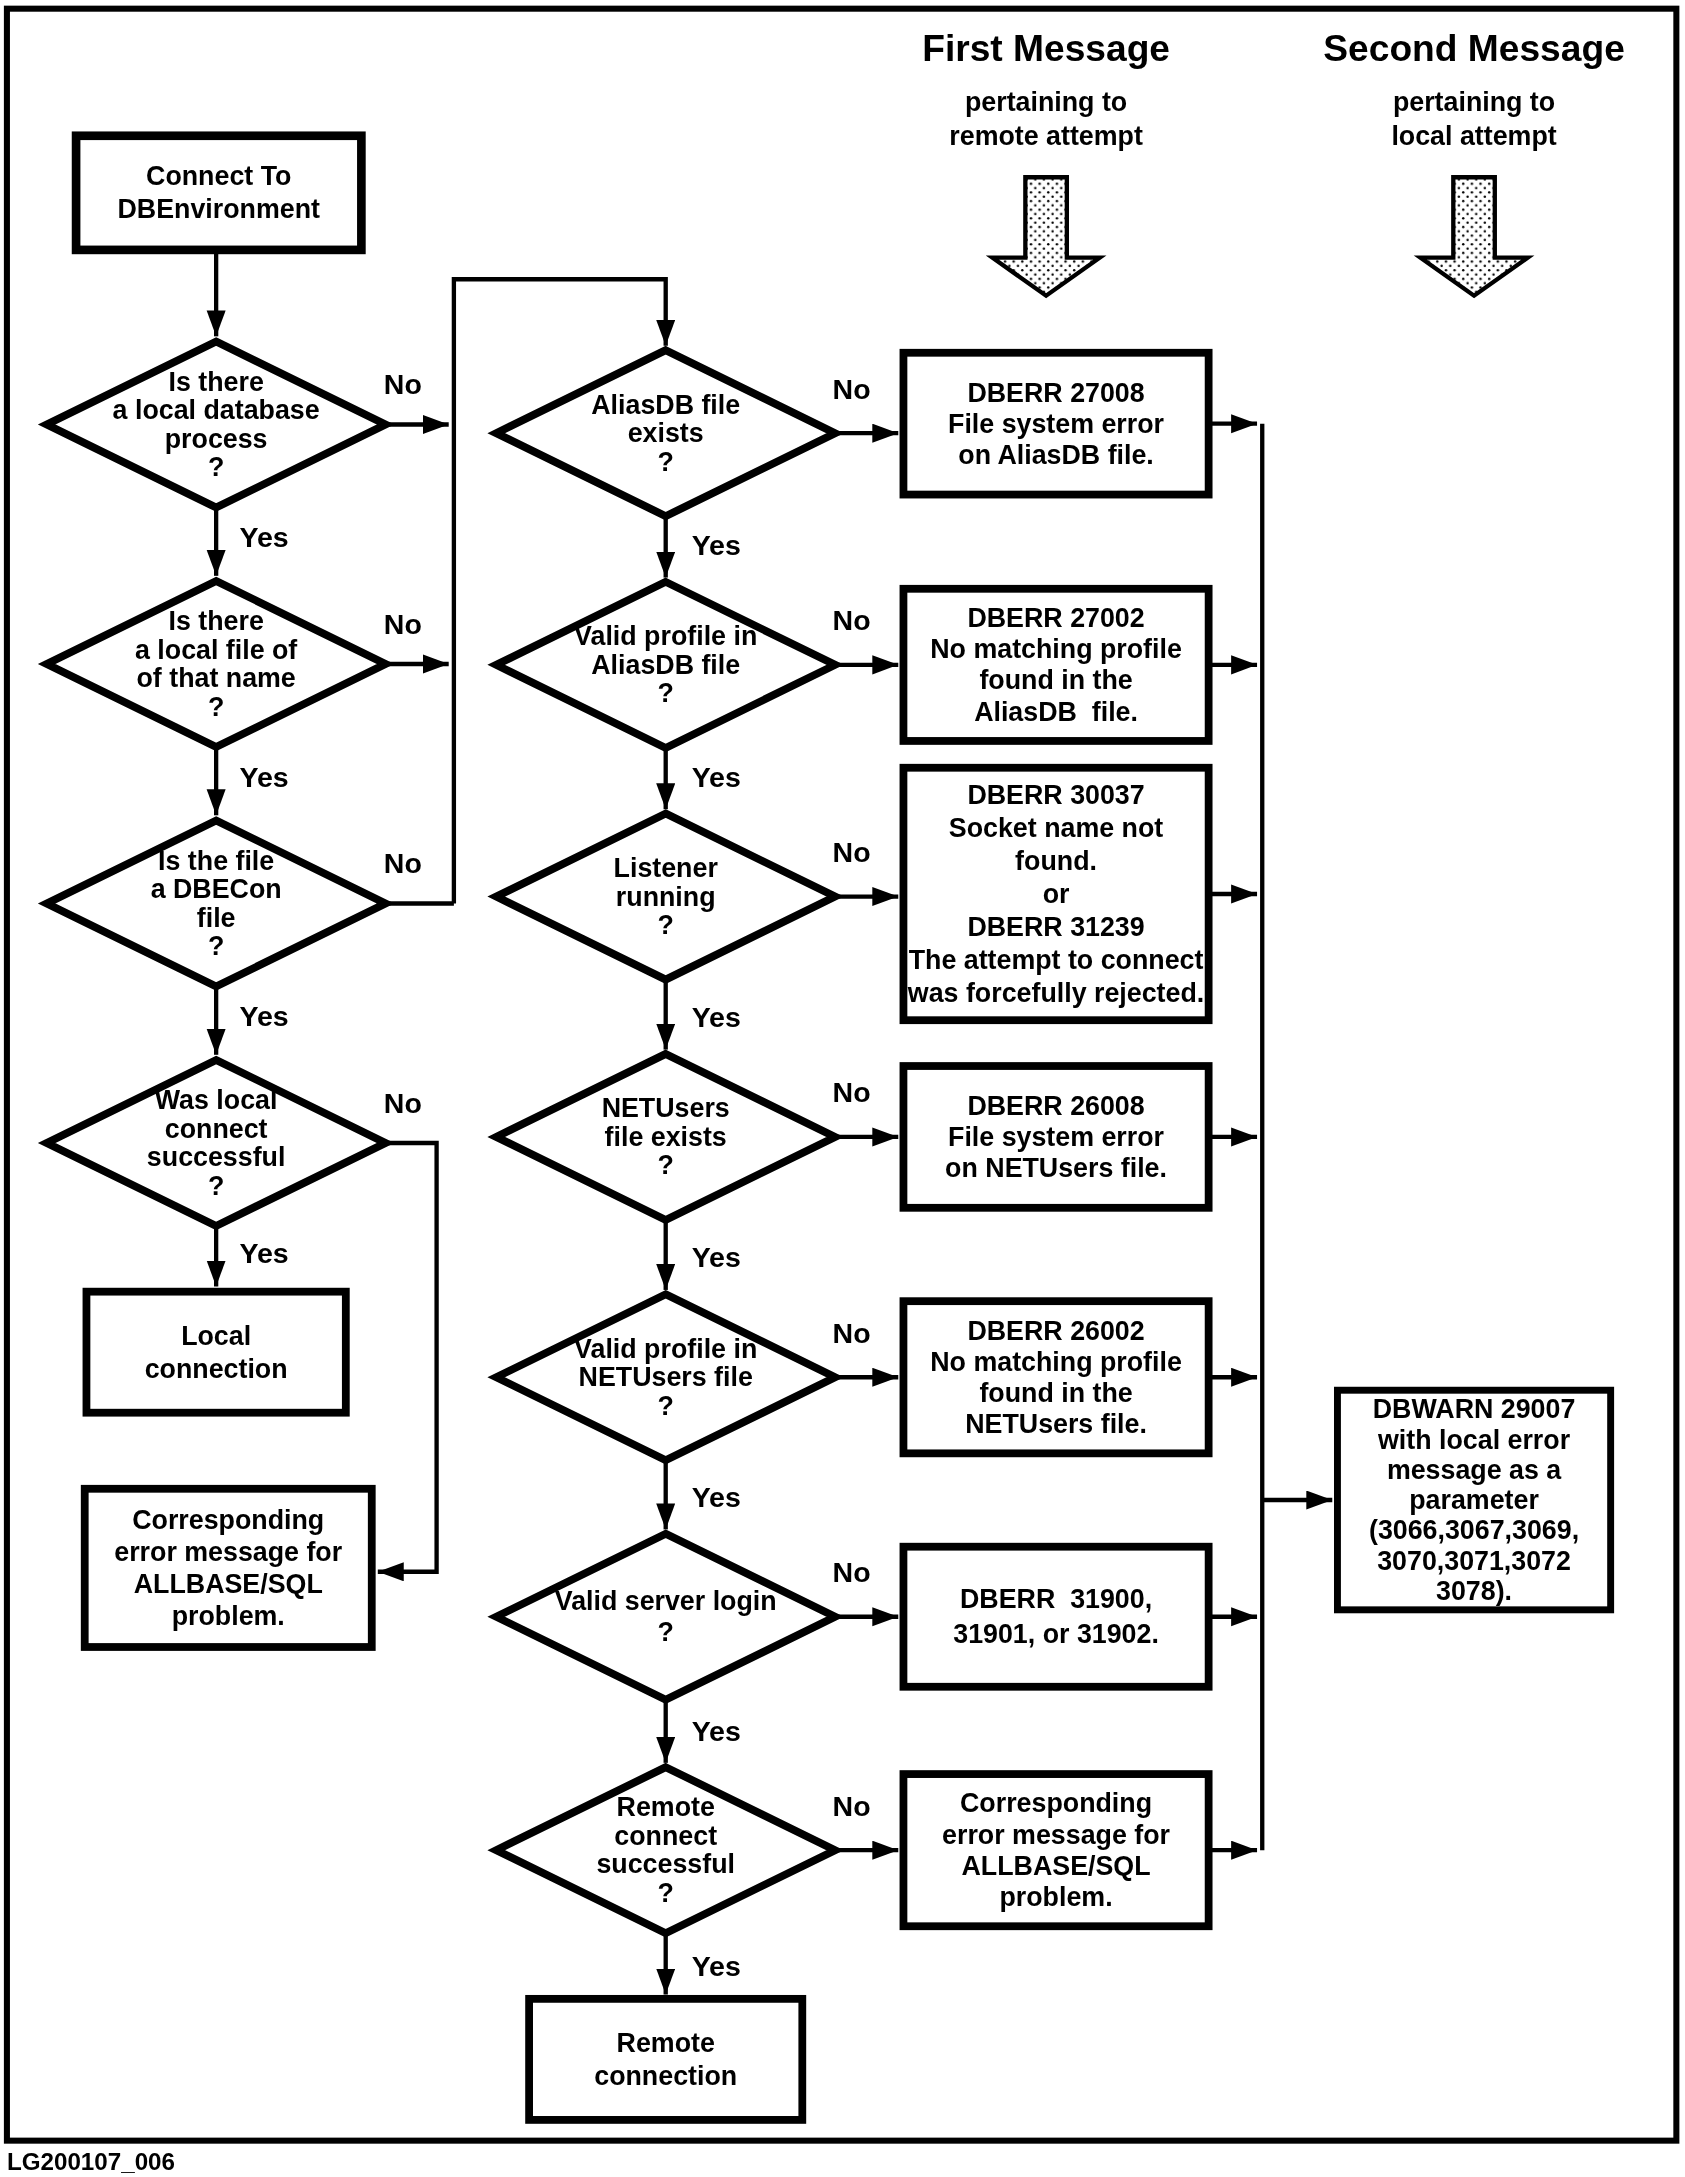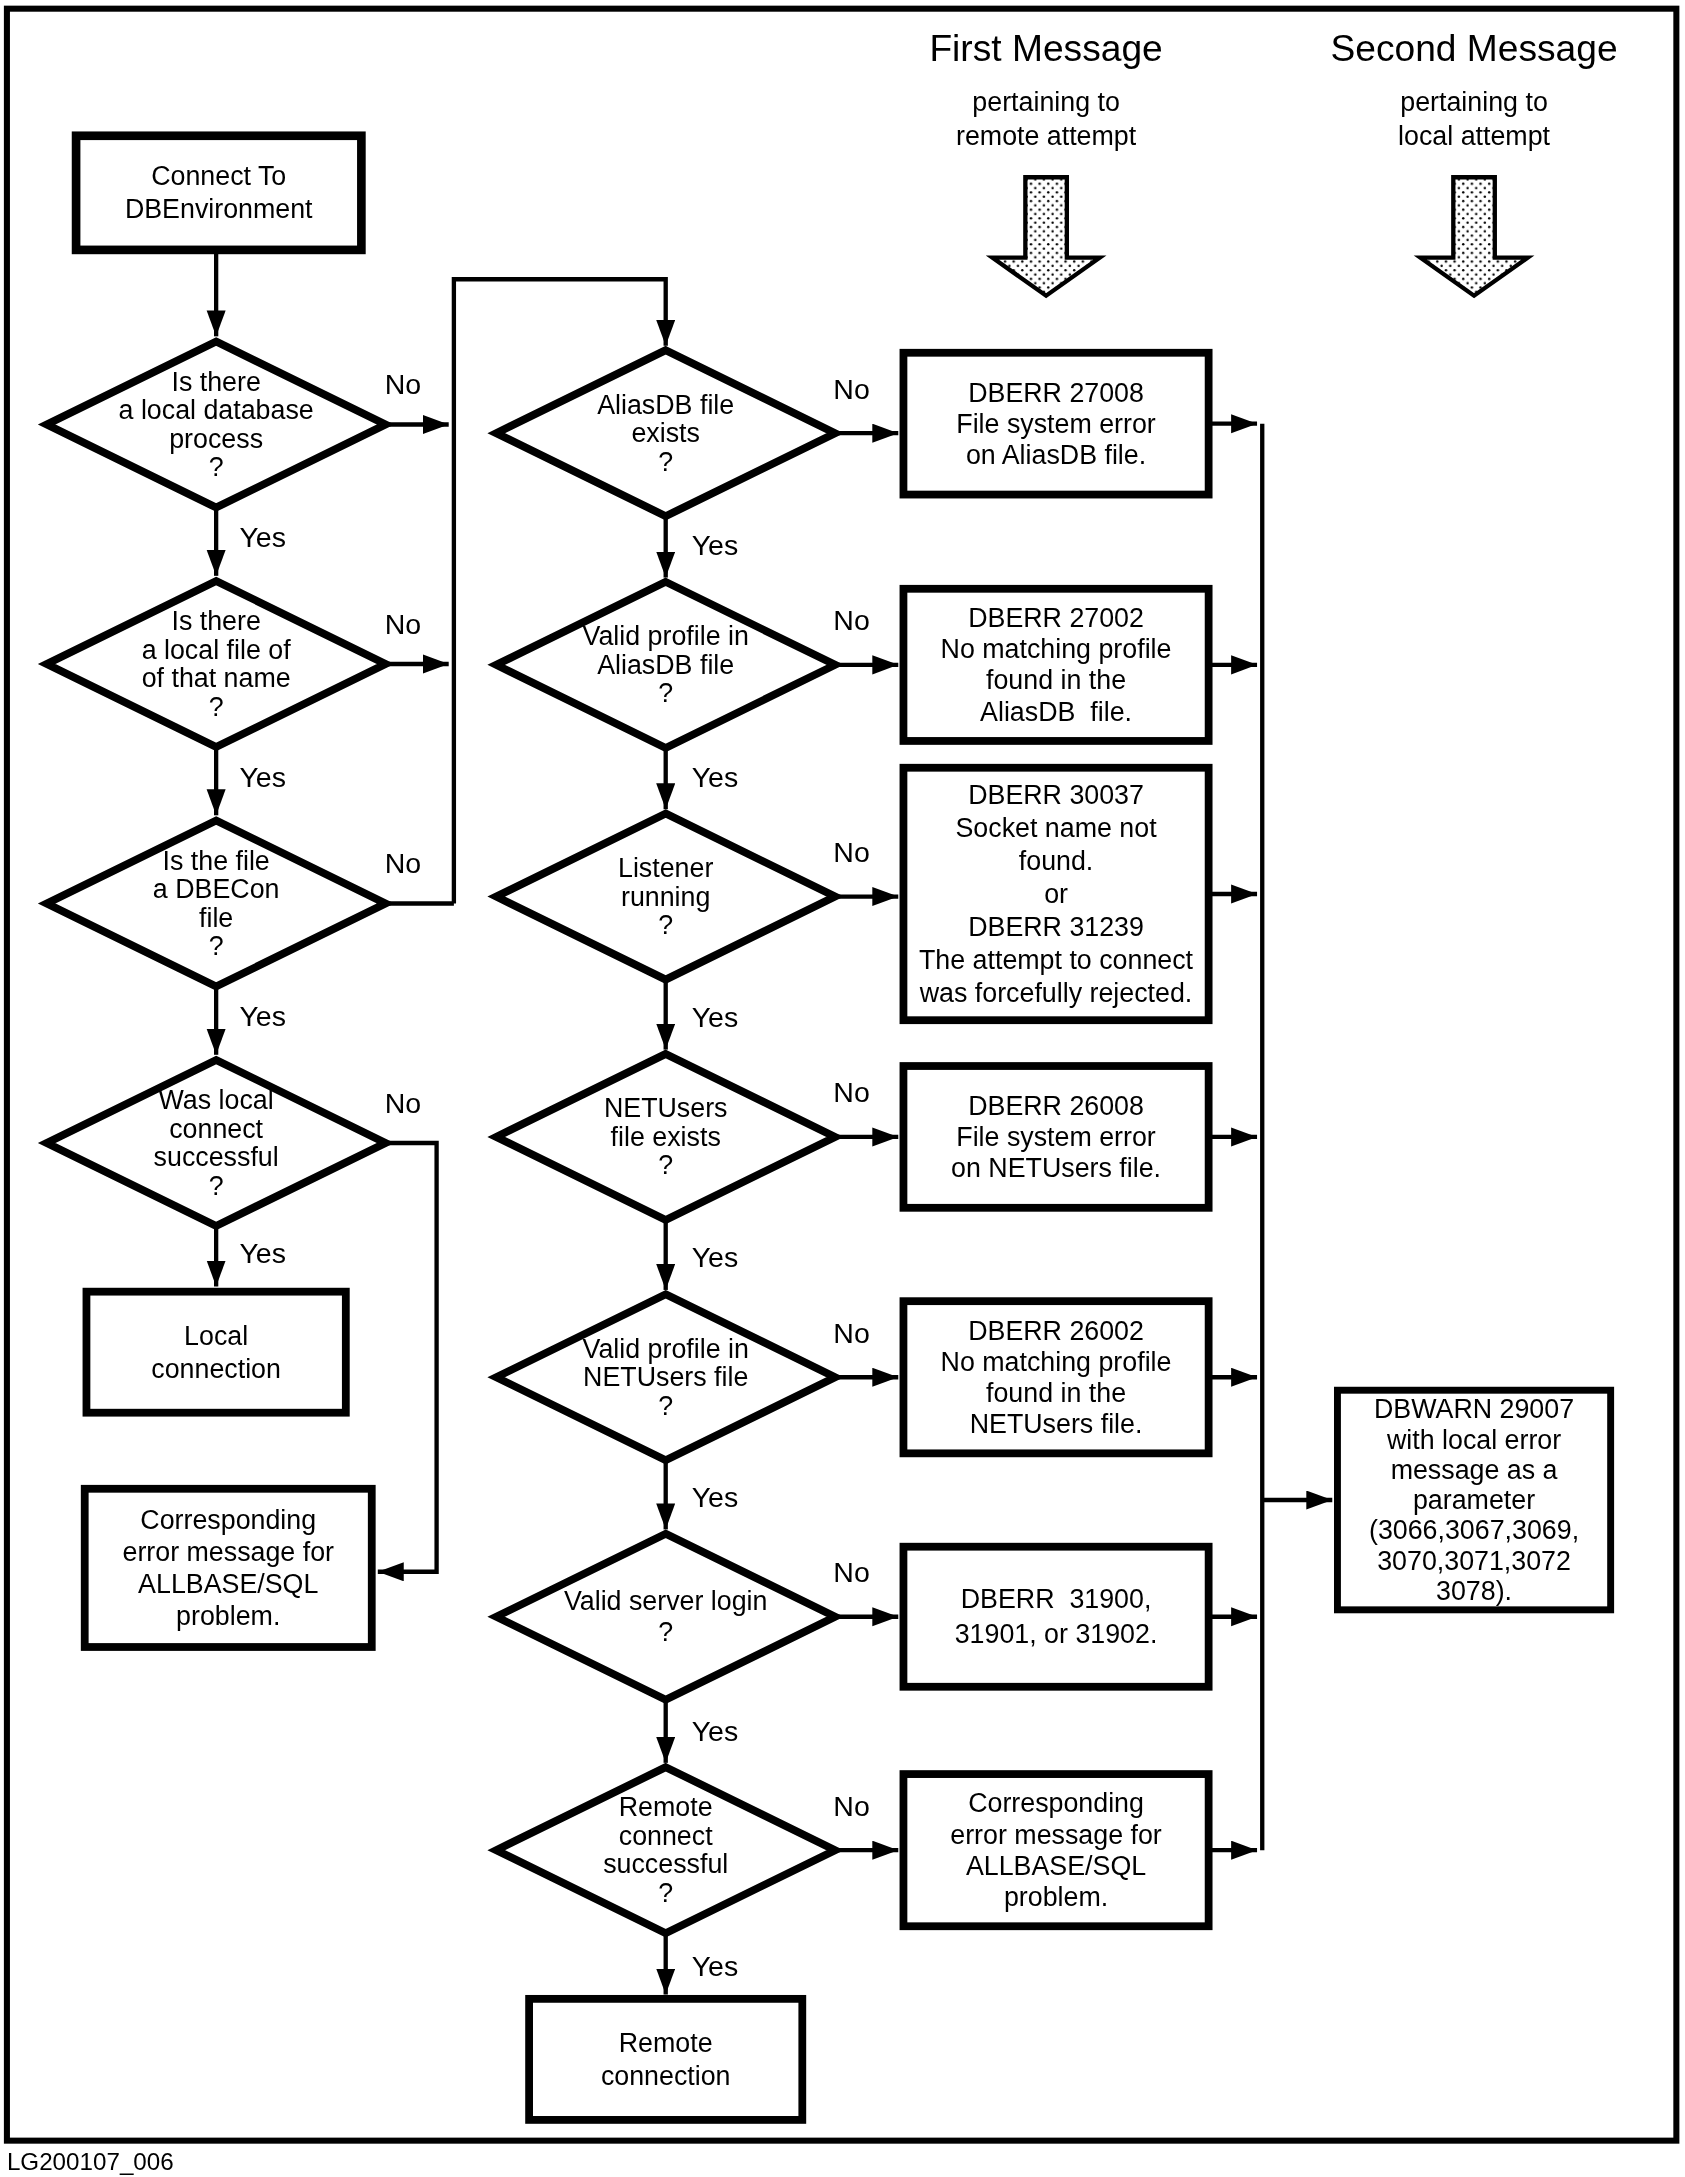--- a/index.html
+++ b/index.html
@@ -1,17 +1,17 @@
 <!DOCTYPE html>
 <html style="font-size:14px"><head>
 <meta charset="utf-8">
 <style>
   html,body{margin:0;padding:0;background:#ffffff;}
   .page{position:relative;width:1685px;height:2177px;background:#ffffff;overflow:hidden;
-        font-family:"Liberation Sans", sans-serif;}
+        font-family:"Liberation Sans", sans-serif;font-weight:bold;}
   svg{display:block;}
   svg text{white-space:pre;fill:#000;}
   .node-shape{fill:#ffffff;stroke:#000;}
   .edge-line{fill:none;stroke:#000;stroke-width:5;}
   .node-label{font-size:31px;}
   .edge-label{font-size:33px;}
   .hdr-title{font-size:43px;}
   .hdr-sub{font-size:31px;}
   .caption{font-size:28px;}
 </style>

